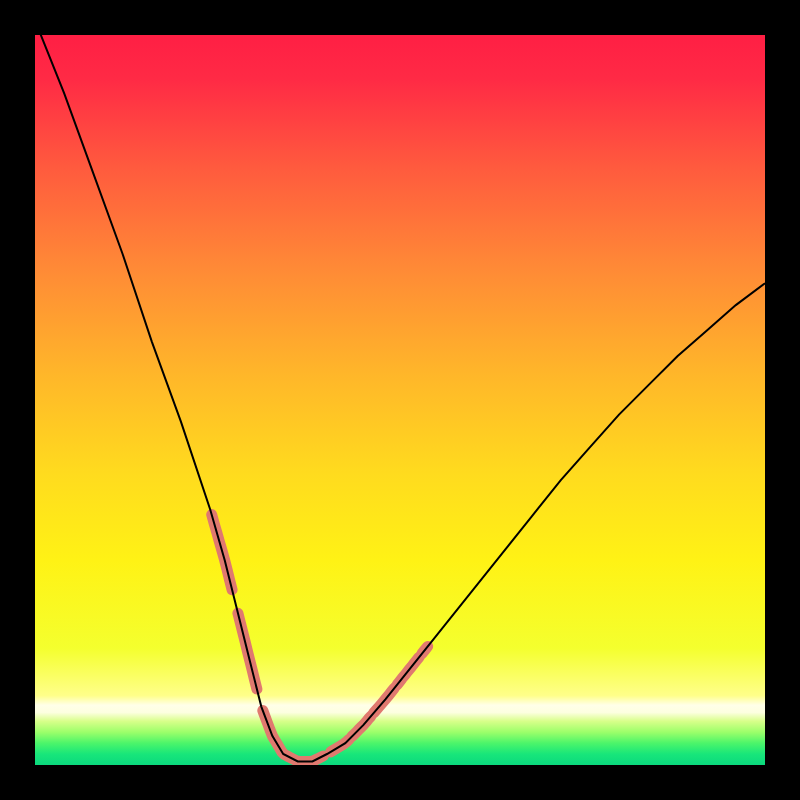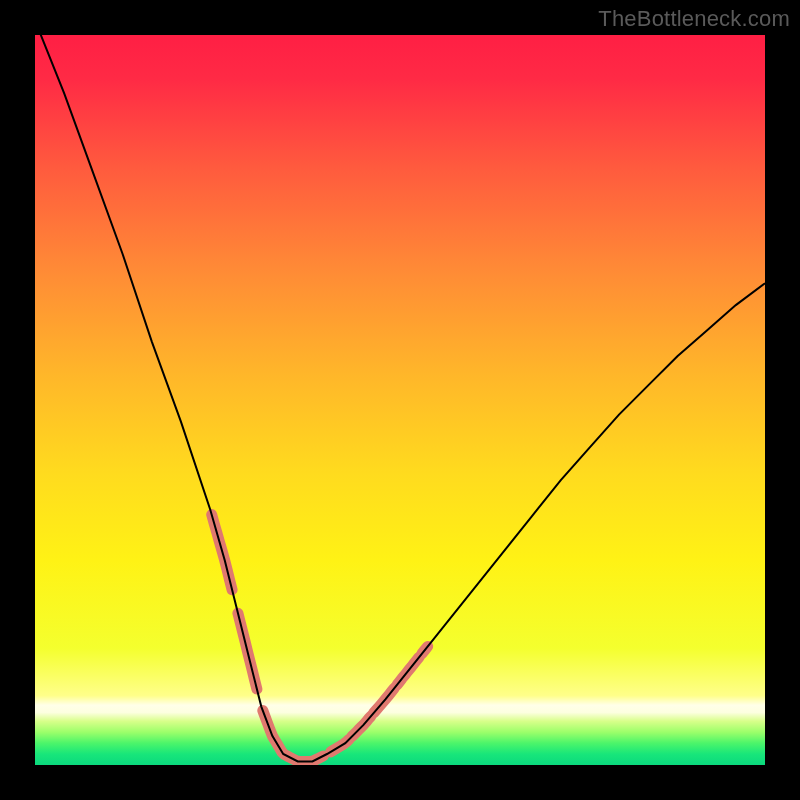--- a/index.html
+++ b/index.html
@@ -44,21 +44,20 @@
     width: 730px;
     height: 730px;
     overflow: visible;
   }
 </style>
 </head>
 <body>
 
 <div class="frame">
 
-  <div class="watermark">TheBottleneck.com</div>
 
   <div class="plot-area">
     <div class="gradient-bg" id="grad-bg" style="background: linear-gradient(rgb(255, 31, 68) 0%, rgb(255, 42, 69) 6%, rgb(255, 90, 62) 18%, rgb(255, 138, 54) 32%, rgb(255, 181, 42) 46%, rgb(255, 219, 30) 60%, rgb(255, 242, 21) 72%, rgb(244, 255, 46) 84%, rgb(255, 255, 138) 90.5%, rgb(255, 255, 232) 91.8%, rgb(253, 255, 224) 92.8%, rgb(216, 255, 138) 94%, rgb(156, 255, 106) 95.5%, rgb(76, 245, 106) 97%, rgb(24, 230, 122) 98.5%, rgb(11, 217, 126) 100%);"></div>
 
     <svg class="curve" viewBox="0 0 730 730" preserveAspectRatio="none">
       <g id="marker-layer">
           <path d="M176.7 479.6 L179.2 488.6 L181.8 497.5 L184.3 506.4 L186.9 515.4 L189.4 524.3 L192.0 534.4 L194.5 544.6 L197.1 554.8" fill="none" stroke="#e0796f" stroke-width="11" stroke-linecap="round" stroke-linejoin="round"></path>
           <path d="M202.9 578.2 L205.3 587.6 L207.7 597.1 L210.1 606.6 L212.4 616.1 L214.8 625.6 L217.2 635.1 L219.5 644.6 L221.9 654.1" fill="none" stroke="#e0796f" stroke-width="11" stroke-linecap="round" stroke-linejoin="round"></path>
           <path d="M227.8 675.5 L230.2 682.0 L232.6 688.4 L235.0 694.9 L237.5 701.1 L239.9 705.2 L242.3 709.2 L244.7 713.3 L247.1 717.3 L249.6 719.7 L252.0 720.9 L254.4 722.2 L256.8 723.4 L259.3 724.6 L261.7 725.8 L264.1 726.4 L266.5 726.4 L269.0 726.4 L271.4 726.4 L273.8 726.4 L276.2 726.4 L278.7 725.7 L281.1 724.5 L283.5 723.3 L285.9 722.1 L288.4 720.9" fill="none" stroke="#e0796f" stroke-width="11" stroke-linecap="round" stroke-linejoin="round"></path>
           <path d="M295.7 716.9 L297.9 715.5 L300.2 714.1 L302.5 712.8 L304.8 711.4 L307.1 710.0 L309.3 708.6 L311.6 706.7 L313.9 704.5" fill="none" stroke="#e0796f" stroke-width="11" stroke-linecap="round" stroke-linejoin="round"></path>

